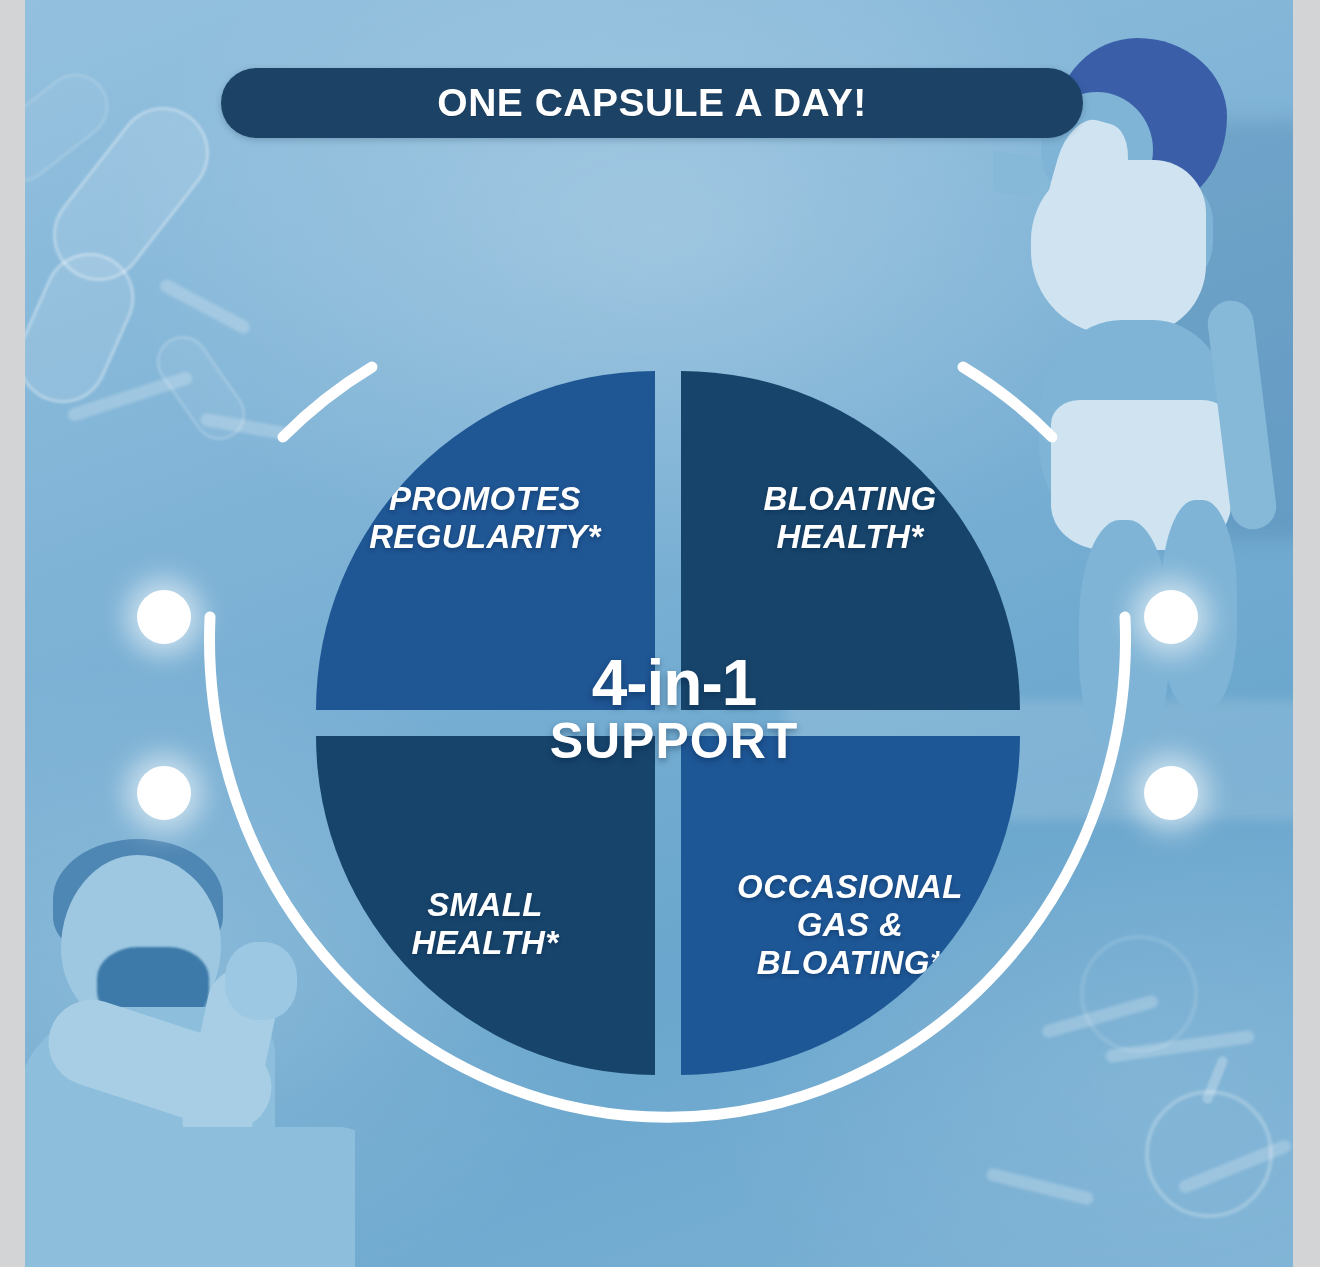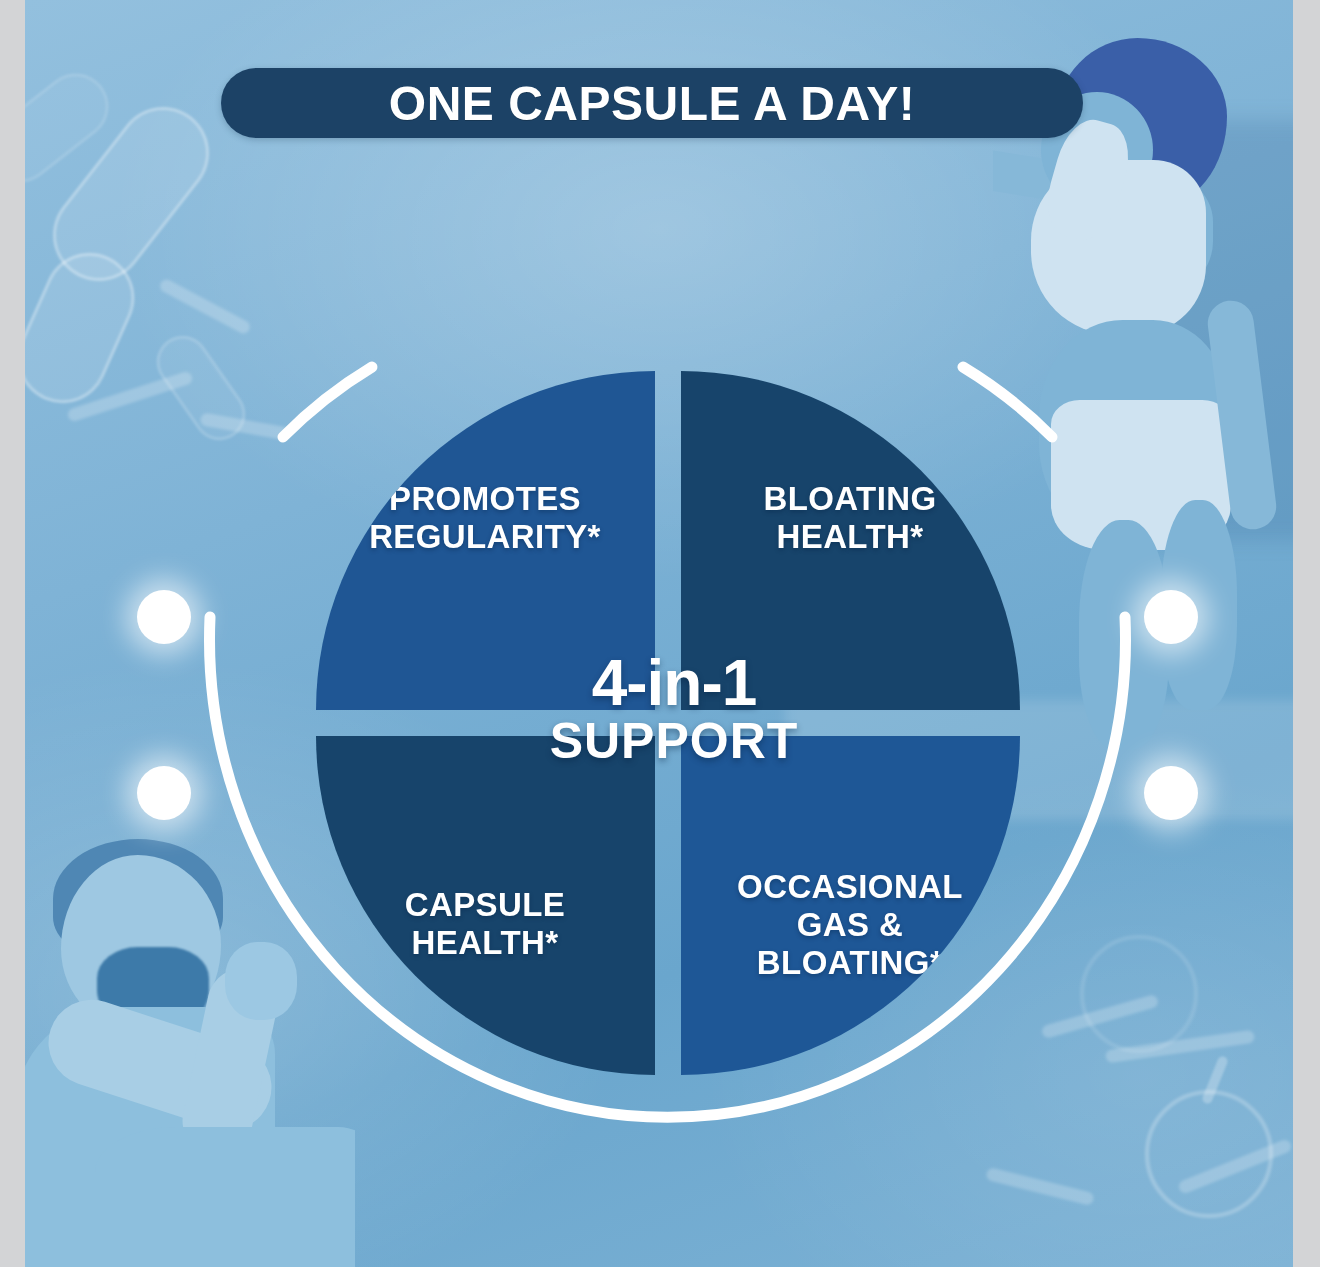--- a/index.html
+++ b/index.html
@@ -64,40 +64,40 @@
   .floor{position:absolute;left:760px;top:700px;width:540px;height:120px;background:rgba(255,255,255,.14);filter:blur(6px);}
 
   
   .pill{
     position:absolute;left:221px;top:68px;width:862px;height:70px;
     background:#1c4266;border-radius:36px;
     display:flex;align-items:center;justify-content:center;
     box-shadow:0 2px 6px rgba(20,50,80,.25);
   }
   .pill-text{
-    color:#ffffff;font-size:48px;font-weight:bold;letter-spacing:.5px;
+    color:#ffffff;font-size:39px;font-weight:bold;letter-spacing:.5px;
     font-family:"Liberation Sans", sans-serif;white-space:nowrap;
     text-shadow:0 1px 0 rgba(0,0,0,.18);
   }
   .subtitle{
     position:absolute;left:0;right:0;top:170px;text-align:center;
     color:#1c4266;font-size:37px;font-weight:bold;font-style:italic;
     letter-spacing:1px;font-family:"Liberation Sans", sans-serif;
   }
 
   
   .wheel{position:absolute;left:140px;top:215px;width:1055px;height:1015px;}
 
   
   .ring-svg{position:absolute;left:0;top:0;width:1055px;height:1015px;}
 
   
   .disc{
     position:absolute;left:calc(50% - 352px);top:calc(50% - 352px);
-    width:704px;height:704px;
+    width:704px;height:704px;font-style:italic;
   }
   .quad{position:absolute;width:339px;height:339px;overflow:hidden;
         display:flex;align-items:center;justify-content:center;text-align:center;}
   .q-tl{left:0;top:0;border-radius:339px 0 0 0;background:var(--c-tl);}
   .q-tr{right:0;top:0;border-radius:0 339px 0 0;background:var(--c-tr);}
   .q-bl{left:0;bottom:0;border-radius:0 0 0 339px;background:var(--c-bl);}
   .q-br{right:0;bottom:0;border-radius:0 0 339px 0;background:var(--c-br);}
   .q-label{
     color:#fff;font-weight:bold;font-size:33px;line-height:1.16;
     letter-spacing:.4px;font-family:"Liberation Sans", sans-serif;
@@ -213,21 +213,21 @@
         <div class="q-label" style="white-space:pre-line;">PROMOTES
 REGULARITY*</div>
       </div>
 
       <div class="quad q-tr">
         <div class="q-label" style="white-space:pre-line;">BLOATING
 HEALTH*</div>
       </div>
 
       <div class="quad q-bl">
-        <div class="q-label" style="white-space:pre-line;">CAPSULE
+        <div class="q-label" style="white-space:pre-line;">SMALL
 HEALTH*</div>
       </div>
 
       <div class="quad q-br">
         <div class="q-label" style="white-space:pre-line;">OCCASIONAL
 GAS &amp;
 BLOATING*</div>
       </div>
     </div>
 

